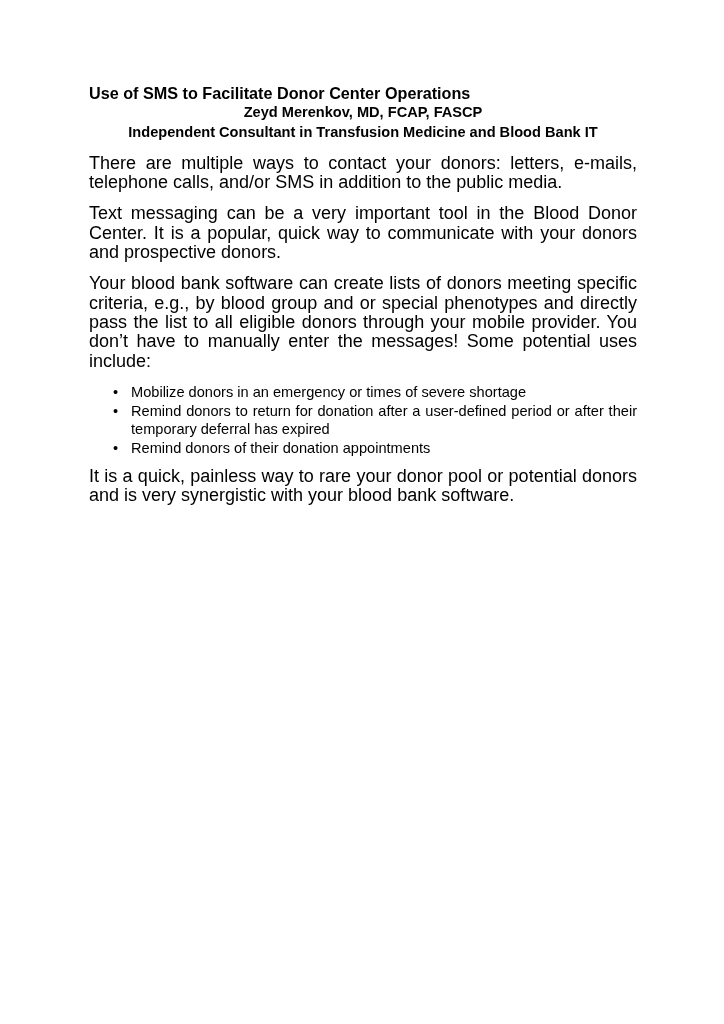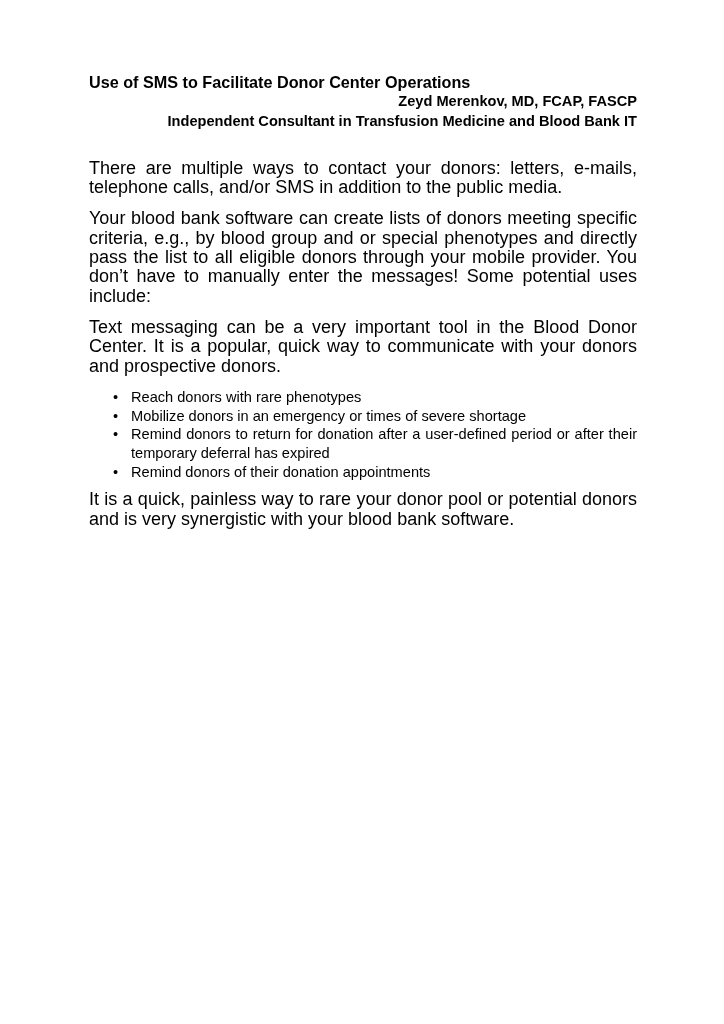--- a/index.html
+++ b/index.html
@@ -12,39 +12,39 @@
       width: 724px;
       height: 1024px;
       background: #ffffff;
       color: #000000;
       font-family: "Liberation Sans", "DejaVu Sans", sans-serif;
       overflow: hidden;
     }
     .content {
       position: absolute;
       left: 89px;
-      top: 73px;
+      top: 84px;
       width: 548px;
     }
     .doc-title {
       margin: 0;
       font-size: 16.2px;
       font-weight: bold;
       line-height: 19.3px;
       text-align: left;
     }
     .doc-heading {
       margin: 0;
       font-size: 14.6px;
       font-weight: bold;
       line-height: 19.3px;
-      text-align: right;
+      text-align: center;
     }
     .doc-heading.last {
-      margin-bottom: 28px;
+      margin-bottom: 12px;
     }
     .para {
       margin: 0 0 12px 0;
       font-size: 18px;
       line-height: 19.3px;
       text-align: justify;
     }
     ul.bullets {
       margin: 0 0 9px 0;
       padding: 0 0 0 42px;
@@ -73,26 +73,25 @@
   <div class="content">
 
     <h1 class="doc-title">Use of SMS to Facilitate Donor Center Operations</h1>
 
     <p class="doc-heading">Zeyd Merenkov, MD, FCAP, FASCP</p>
 
     <p class="doc-heading last">Independent Consultant in Transfusion Medicine and Blood Bank IT</p>
 
     <p class="para">There are multiple ways to contact your donors:  letters, e-mails, telephone calls, and/or SMS in addition to the public media.</p>
 
+    <p class="para">Text messaging can be a very important tool in the Blood Donor Center.  It is a popular, quick way to communicate with your donors and prospective donors.</p>
+
     <p class="para">Your blood bank software can create lists of donors meeting specific criteria, e.g., by blood group and or special phenotypes and directly pass the list to all eligible donors through your mobile provider.  You don’t have to manually enter the messages!  Some potential uses include:</p>
 
-    <p class="para">Text messaging can be a very important tool in the Blood Donor Center.  It is a popular, quick way to communicate with your donors and prospective donors.</p>
-
     <ul class="bullets">
-      <li>Reach donors with rare phenotypes</li>
       <li>Mobilize donors in an emergency or times of severe shortage</li>
       <li>Remind donors to return for donation after a user-defined period or after their temporary deferral has expired</li>
       <li>Remind donors of their donation appointments</li>
     </ul>
 
     <p class="para closing">It is a quick, painless way to rare your donor pool or potential donors and is very synergistic with your blood bank software.</p>
 
   </div>
 </div>
 

